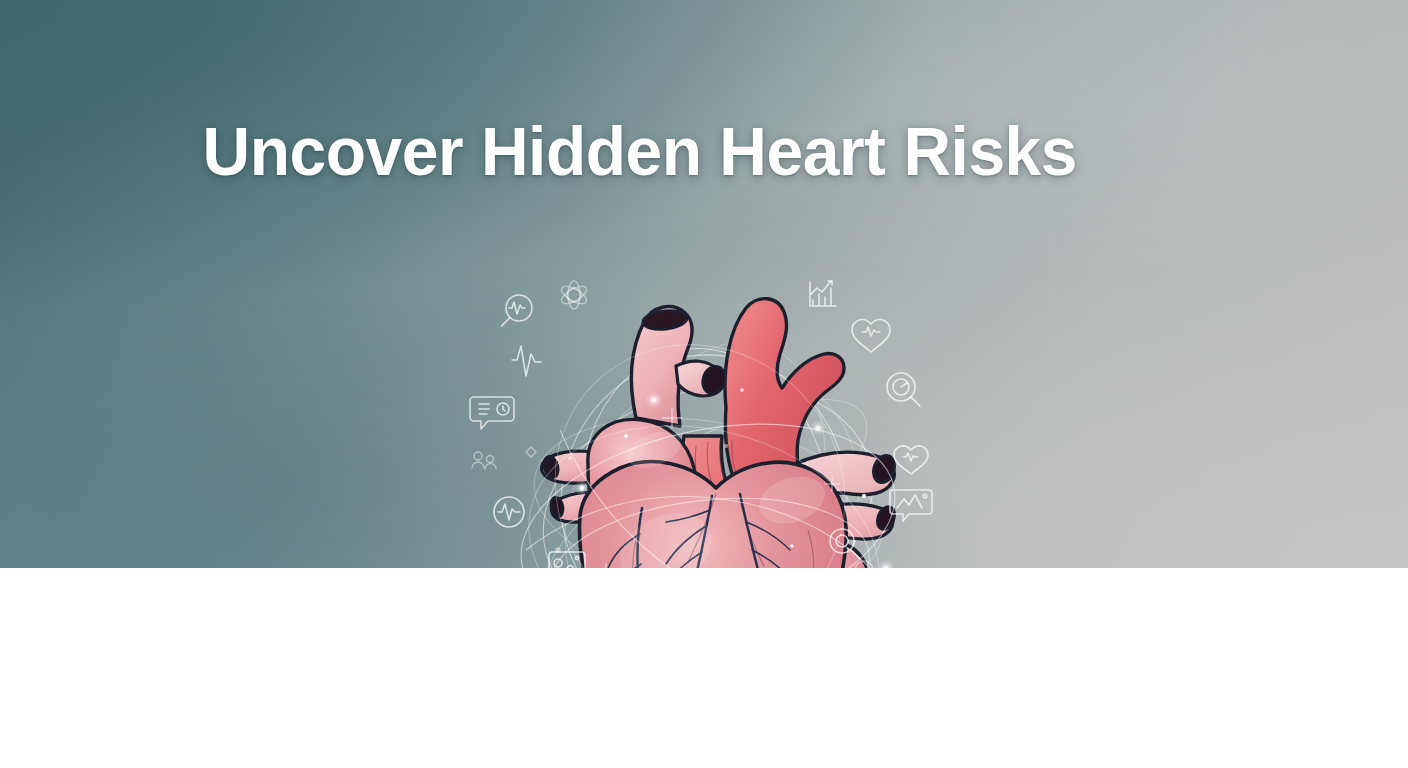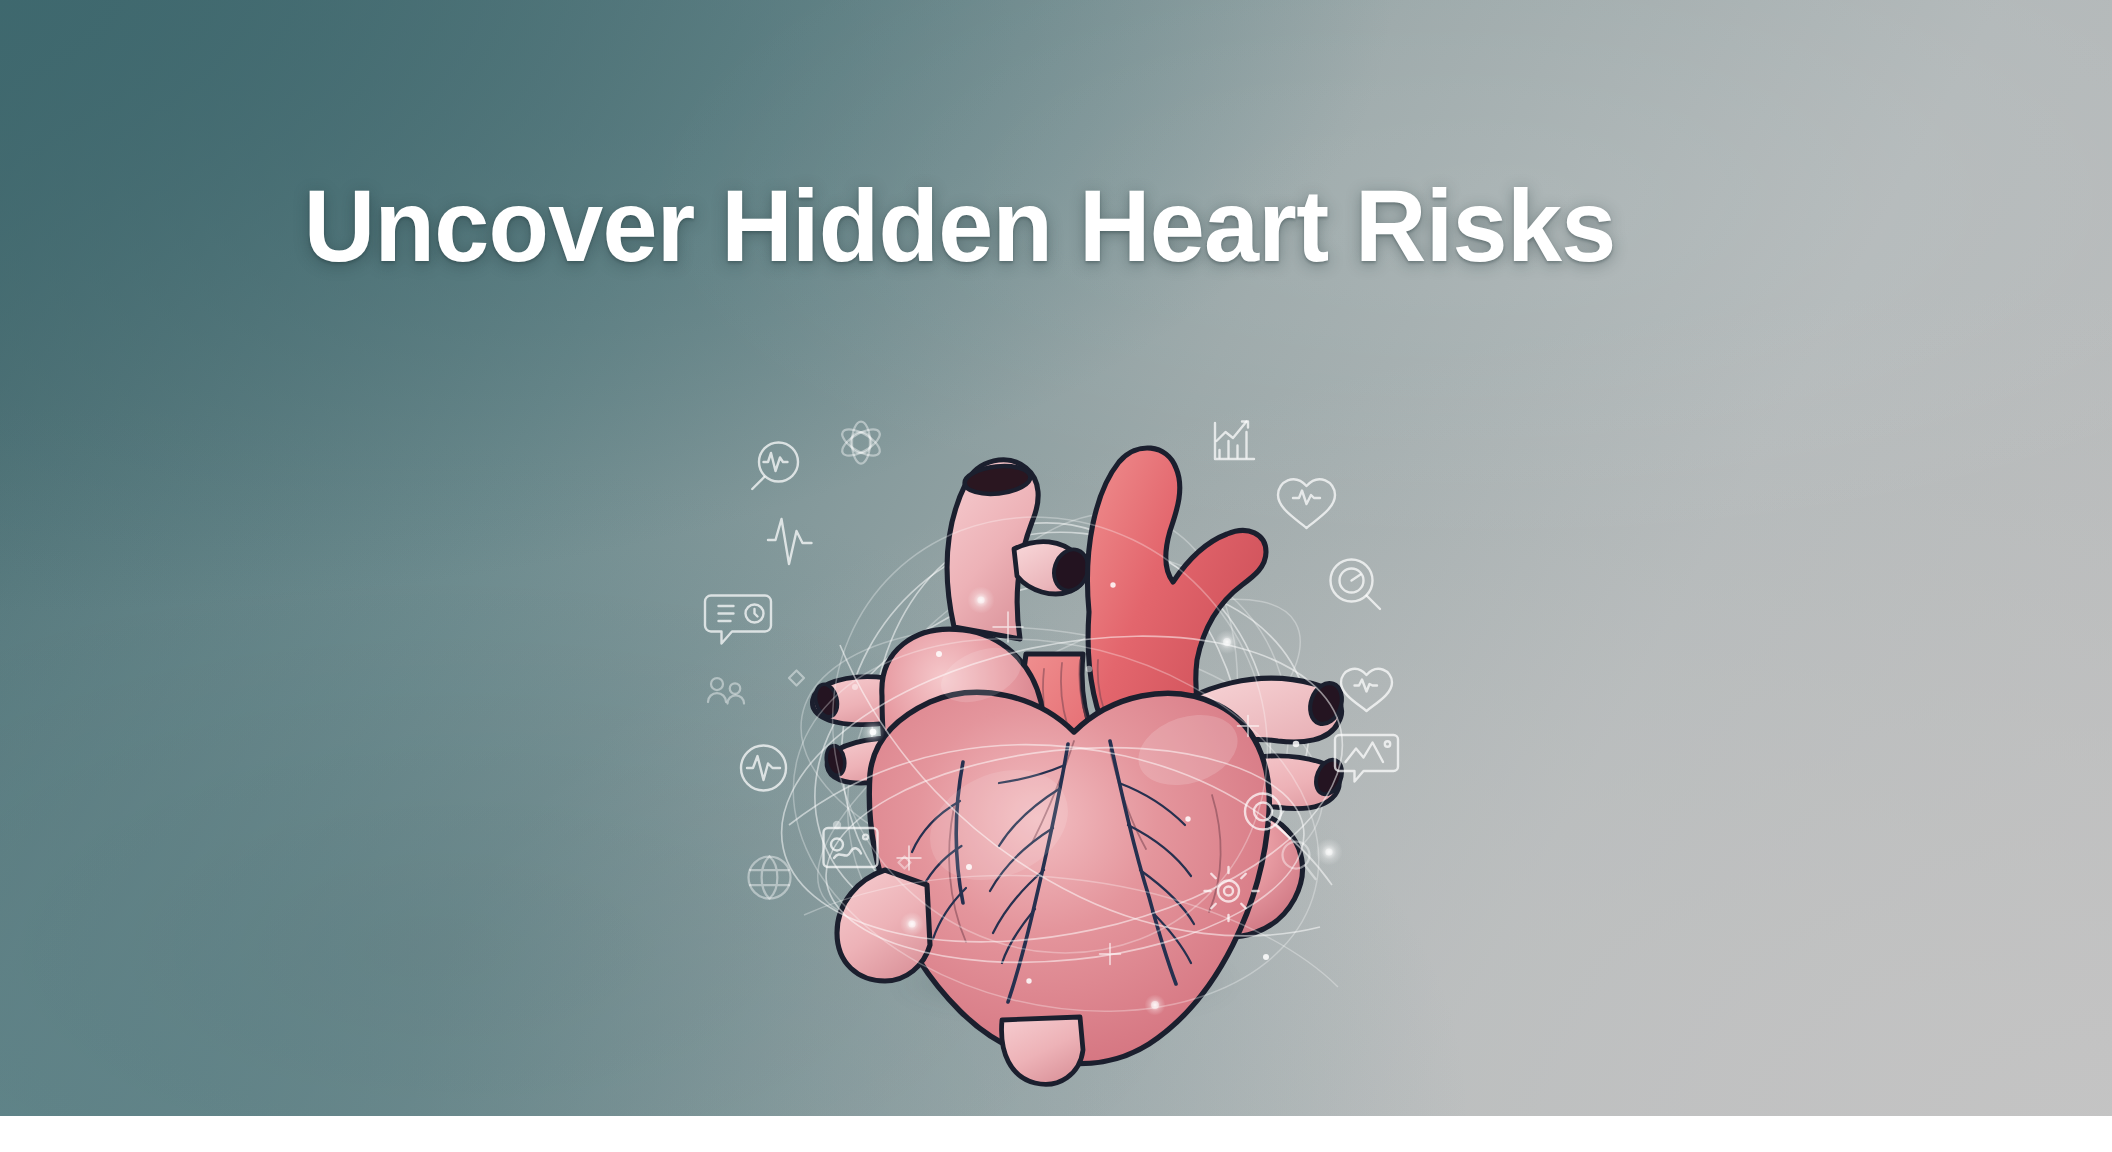--- a/index.html
+++ b/index.html
@@ -4,21 +4,21 @@
 <title>Uncover Hidden Heart Risks</title>
 <style>
   * { margin:0; padding:0; box-sizing:border-box; }
   html, body {
     width:1408px; height:768px;
     overflow:hidden;
     font-family:"Liberation Sans", sans-serif;
   }
   #hero {
     position:relative;
-    width:1408px; height:744px;
+    width:1408px; height:568px;
     overflow:hidden;
     background:
       radial-gradient(120% 100% at 0% 0%,   rgba(62,104,110,0.95) 0%, rgba(62,104,110,0.0) 55%),
       radial-gradient(120% 110% at 0% 100%, rgba(96,133,138,0.90) 0%, rgba(96,133,138,0.0) 58%),
       radial-gradient(130% 120% at 100% 100%, rgba(196,196,196,0.95) 0%, rgba(196,196,196,0.0) 62%),
       linear-gradient(118deg, #45696e 0%, #6f8c8f 28%, #9aa7a8 52%, #b2b8b9 74%, #bdbdbd 100%);
   }
   
   #sheen {
     position:absolute; inset:0;

